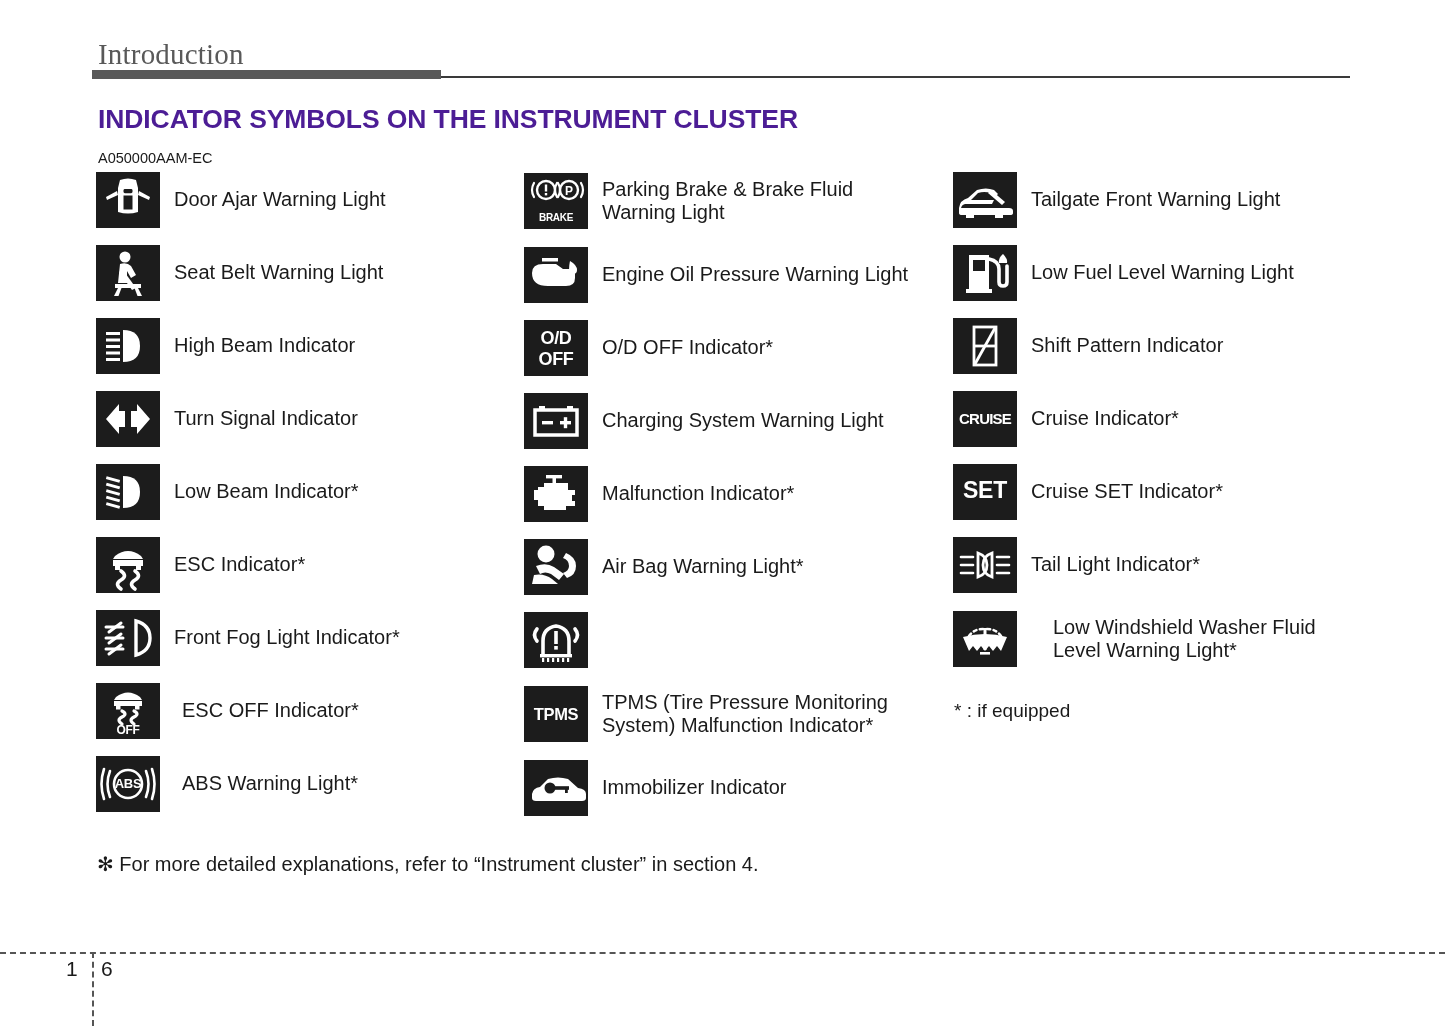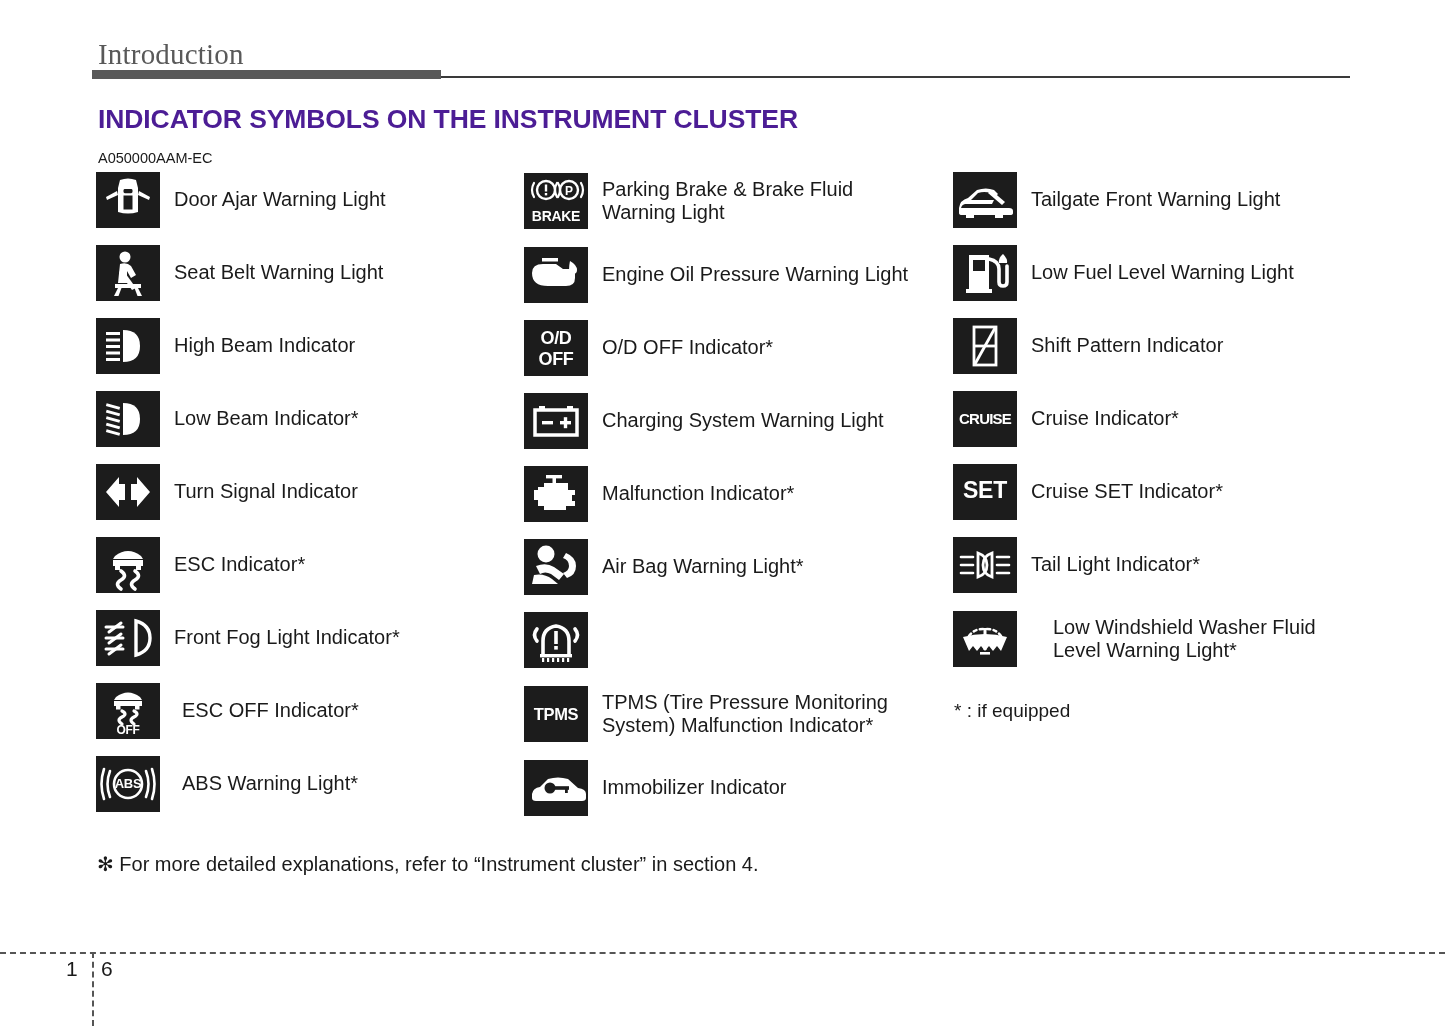--- a/index.html
+++ b/index.html
@@ -215,39 +215,39 @@
         <rect x="10" y="33.5" width="14" height="3" fill="#fff"></rect>
         <rect x="10" y="40" width="14" height="3" fill="#fff"></rect>
       </svg>
     </div>
     <div class="row-label">High Beam Indicator</div>
   </div>
 
   <div class="symbol-row">
     <div class="icon-box">
       <svg viewBox="0 0 64 56">
+        <path fill="#fff" d="M29 20 h-6 v-7 l-13 15 l13 15 v-7 h6 z"></path>
+        <path fill="#fff" d="M35 20 h6 v-7 l13 15 l-13 15 v-7 h-6 z"></path>
+      </svg>
+    </div>
+    <div class="row-label">Turn Signal Indicator</div>
+  </div>
+
+  <div class="symbol-row">
+    <div class="icon-box">
+      <svg viewBox="0 0 64 56">
         <path fill="#fff" d="M27 12 q17 0 17 16 t-17 16 z"></path>
         <rect x="10" y="14" width="14" height="3" fill="#fff" transform="rotate(16 17 15.5)"></rect>
         <rect x="10" y="20.5" width="14" height="3" fill="#fff" transform="rotate(16 17 22)"></rect>
         <rect x="10" y="27" width="14" height="3" fill="#fff" transform="rotate(16 17 28.5)"></rect>
         <rect x="10" y="33.5" width="14" height="3" fill="#fff" transform="rotate(16 17 35)"></rect>
         <rect x="10" y="40" width="14" height="3" fill="#fff" transform="rotate(16 17 41.5)"></rect>
       </svg>
     </div>
     <div class="row-label">Low Beam Indicator*</div>
-  </div>
-
-  <div class="symbol-row">
-    <div class="icon-box">
-      <svg viewBox="0 0 64 56">
-        <path fill="#fff" d="M29 20 h-6 v-7 l-13 15 l13 15 v-7 h6 z"></path>
-        <path fill="#fff" d="M35 20 h6 v-7 l13 15 l-13 15 v-7 h-6 z"></path>
-      </svg>
-    </div>
-    <div class="row-label">Turn Signal Indicator</div>
   </div>
 
   <div class="symbol-row">
     <div class="icon-box">
       <svg viewBox="0 0 64 56">
         <path fill="#fff" d="M19 19 q13-10 26 0 l2 3 h-30 z"></path>
         <rect x="17" y="23" width="30" height="6" fill="#fff"></rect>
         <rect x="19" y="29" width="5" height="4" fill="#fff"></rect>
         <rect x="40" y="29" width="5" height="4" fill="#fff"></rect>
         <path fill="none" stroke="#fff" stroke-width="3.6" stroke-linecap="round" d="M25 52 q-7-5 0-9 q7-4 0-9"></path>
@@ -315,21 +315,21 @@
         <circle cx="22" cy="17" r="9" fill="none" stroke="#fff" stroke-width="2.4"></circle>
         <rect x="20.8" y="11.5" width="2.4" height="7" fill="#fff"></rect>
         <rect x="20.8" y="20" width="2.4" height="2.4" fill="#fff"></rect>
         <path fill="none" stroke="#fff" stroke-width="2.2" stroke-linecap="round" d="M10 10 q-4 7 0 14"></path>
         <path fill="none" stroke="#fff" stroke-width="2.2" stroke-linecap="round" d="M34 10 q4 7 0 14"></path>
         <circle cx="45" cy="17" r="9" fill="none" stroke="#fff" stroke-width="2.4"></circle>
         <text x="45" y="22" font-family="Liberation Sans, sans-serif" font-size="12" font-weight="bold" fill="#fff" text-anchor="middle">P</text>
         <path fill="none" stroke="#fff" stroke-width="2.2" stroke-linecap="round" d="M33 10 q-4 7 0 14"></path>
         <path fill="none" stroke="#fff" stroke-width="2.2" stroke-linecap="round" d="M57 10 q4 7 0 14"></path>
       </svg>
-      <div class="icon-text" style="bottom:6px;font-size:14px;">BRAKE</div>
+      <div class="icon-text" style="bottom:6px;font-size:10px;">BRAKE</div>
     </div>
     <div class="row-label" style="white-space:pre-line;">Parking Brake &amp; Brake Fluid
 Warning Light</div>
   </div>
 
   <div class="symbol-row">
     <div class="icon-box">
       <svg viewBox="0 0 64 56">
         <path fill="#fff" d="M8 26 q0-9 11-9 h13 l7 5 h6 q6 0 6 5 v4 q0 8-9 8 h-18 q-16 0-16-13 z
                              M14 27 q3-5 10-5 h12 l3 3 h8 q2 0 2 3 q0 5-6 5 h-17 q-10 0-12-6 z"></path>

